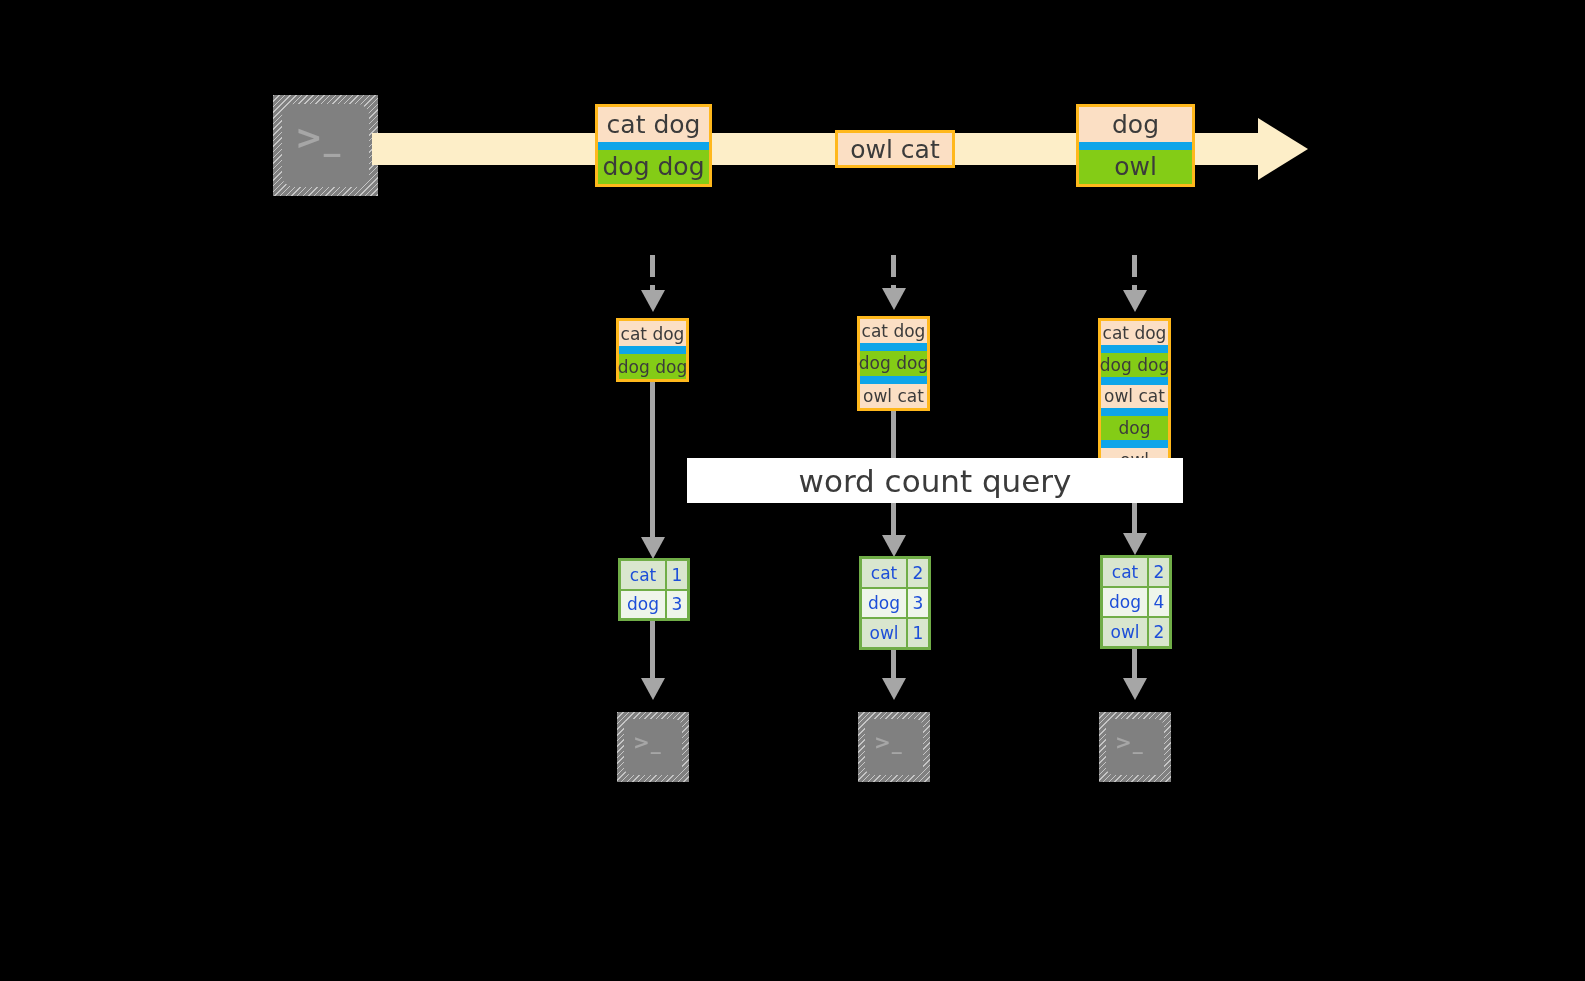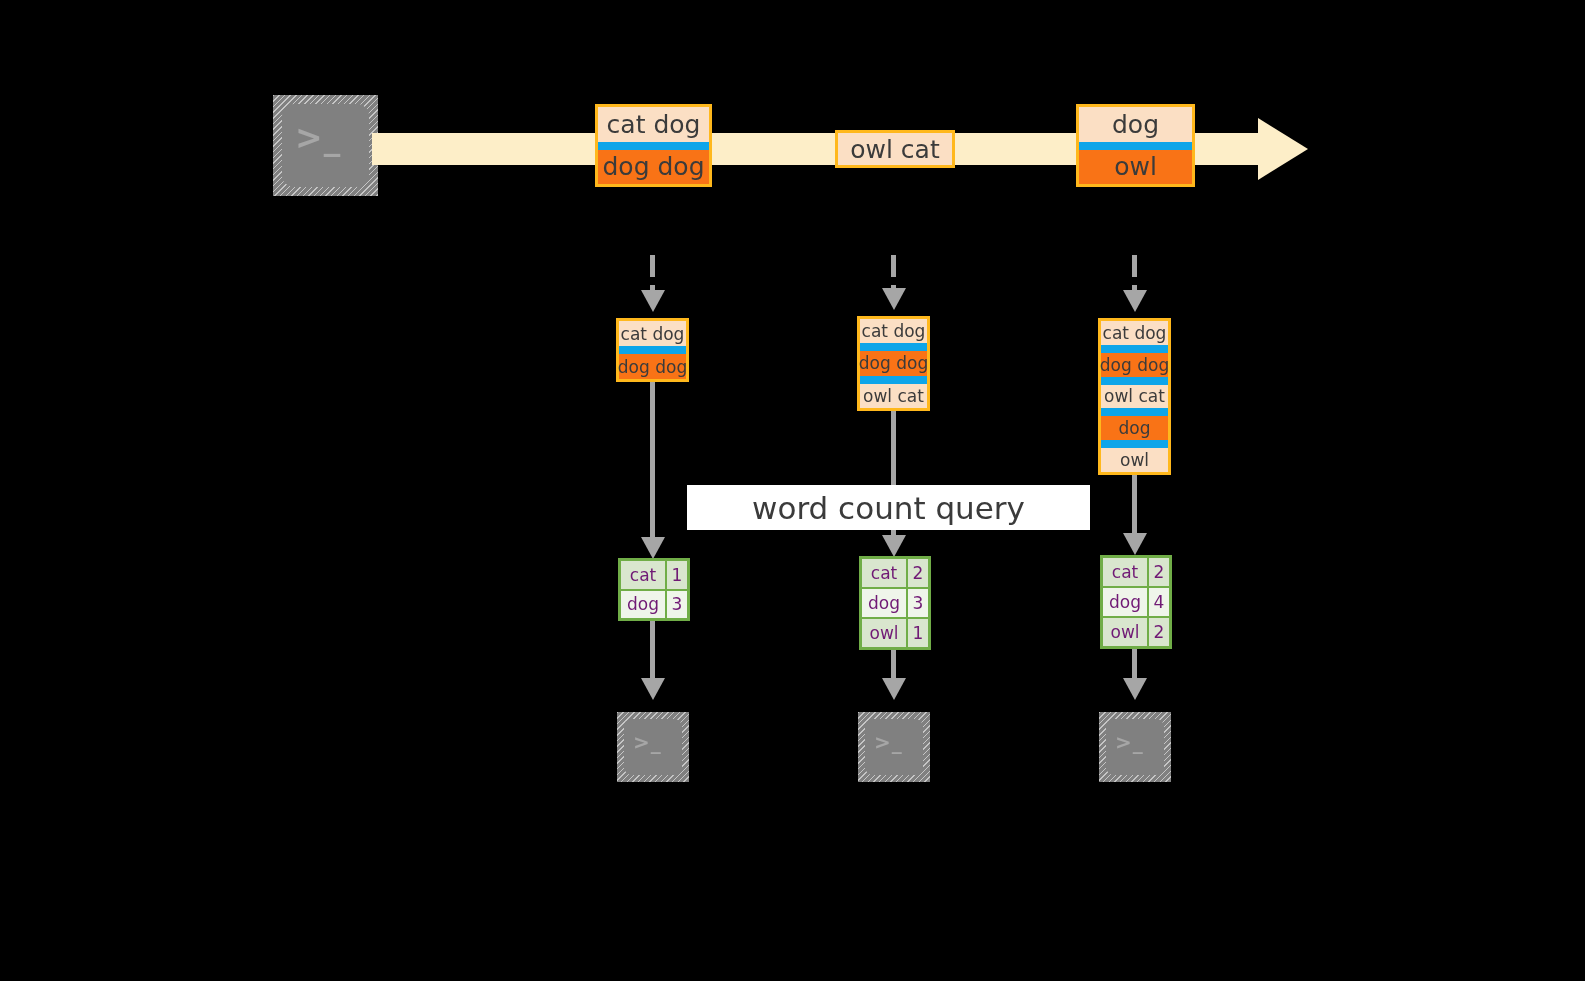--- a/index.html
+++ b/index.html
@@ -75,21 +75,21 @@
     flex: 1 1 auto;
     display: flex;
     align-items: center;
     justify-content: center;
     color: #3b3b3b;
     white-space: nowrap;
     border-bottom: 8px solid #0ea5e9;
   }
   .msgrow:last-child { border-bottom: none; }
   .msgrow.dark  { background: #FBDFC4; }
-  .msgrow.light { background: #f97316; }
+  .msgrow.light { background: #84cc16; }
 
   .msgbox.top .msgrow { font-size: 25px; }
   .msgbox.stack .msgrow { font-size: 17px; }
 
   
   .restable {
     position: absolute;
     box-sizing: border-box;
     border: 3px solid #70AD47;
     display: flex;
@@ -101,21 +101,21 @@
     flex: 1 1 auto;
     display: flex;
     border-bottom: 2px solid #70AD47;
   }
   .resrow:last-child { border-bottom: none; }
   .rescell {
     box-sizing: border-box;
     display: flex;
     align-items: center;
     justify-content: center;
-    color: #701a75;
+    color: #1d4ed8;
     font-size: 17px;
     white-space: nowrap;
   }
   .rescell.word { flex: 0 0 46px; border-right: 2px solid #70AD47; }
   .rescell.count { flex: 1 1 auto; }
   .resrow.dark  .rescell { background: #D9E6CE; }
   .resrow.light .rescell { background: #EFF5EA; }
 
   
   .vline {
@@ -274,15 +274,15 @@
   </div>
 
   <div class="vline" style="left:1132px; top:649px; height:34px;"></div>
   <div class="vhead" style="left:1123px; top:678px;"></div>
 
   <div class="terminal small" style="left:1099px; top:712px; width:72px; height:70px;">
     <div class="tinner"></div>
     <div class="prompt">&gt;_</div>
   </div>
 
-  <div class="query-label" style="left:687px; top:458px; width:403px; height:45px;margin-top:27px;">word count query</div>
+  <div class="query-label" style="left:687px; top:458px; width:496px; height:45px;">word count query</div>
 
 </div>
 
 </body></html>

